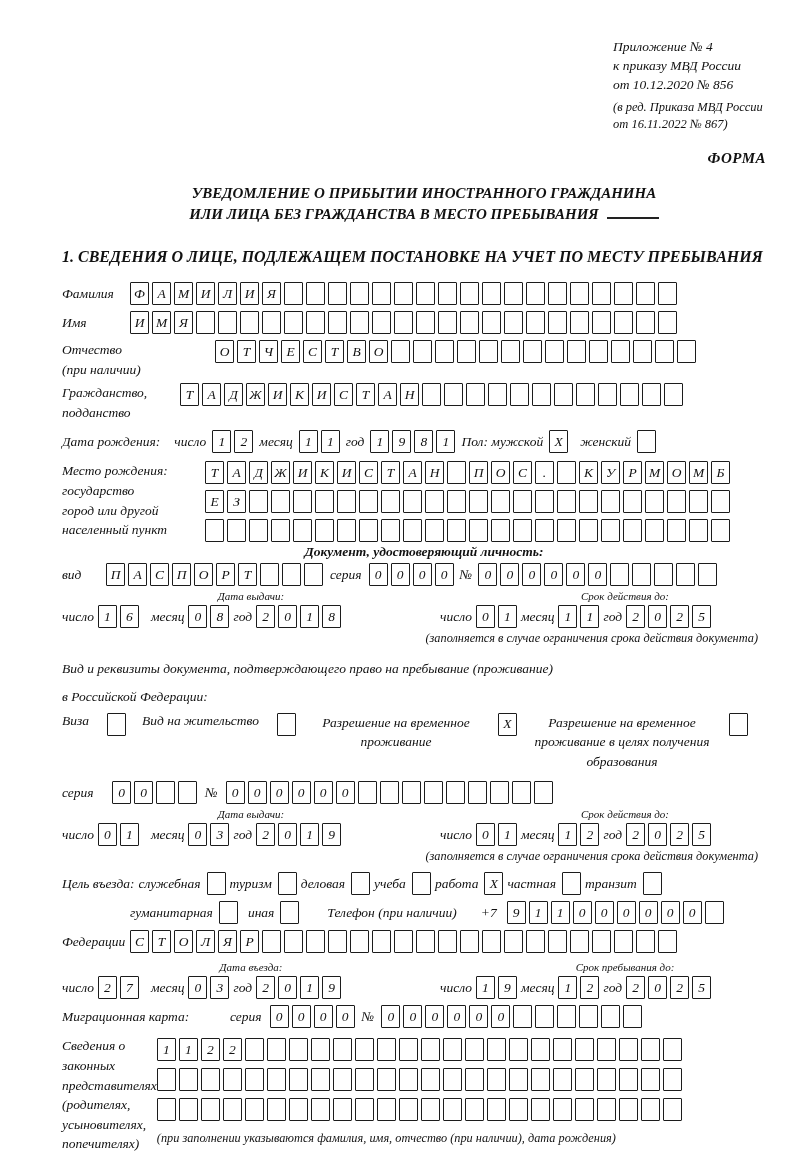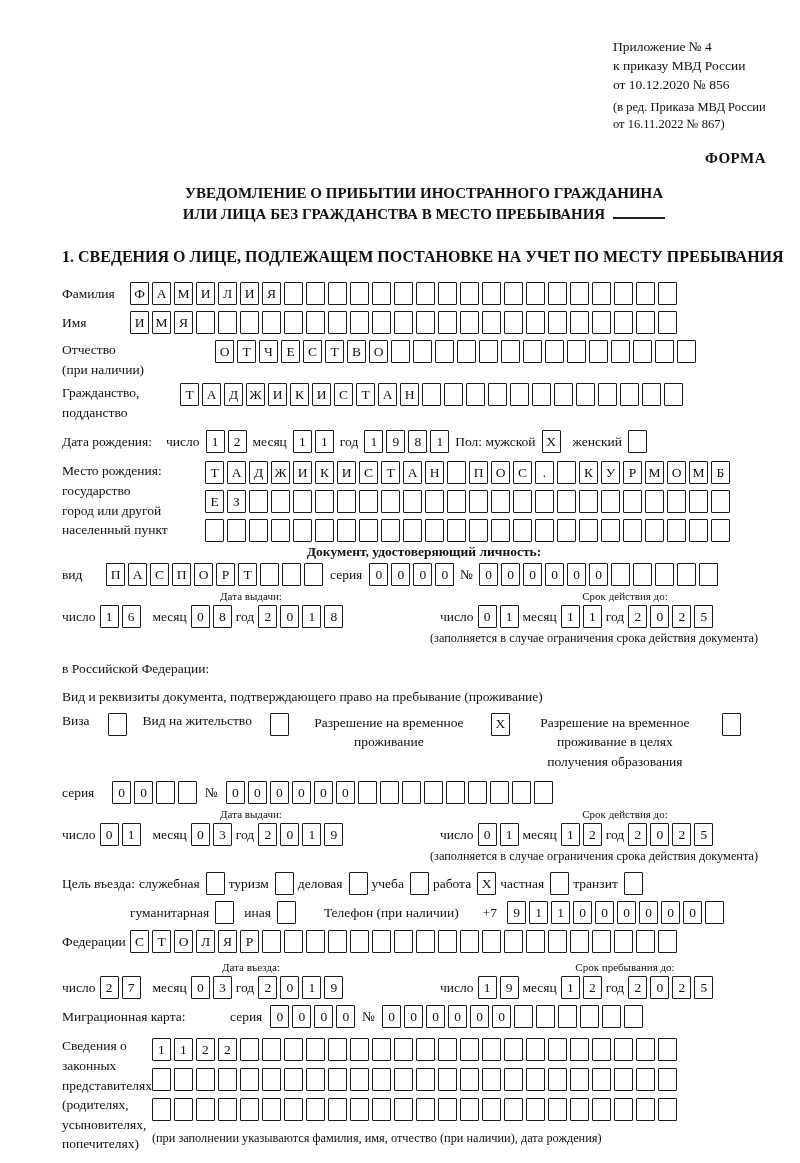--- a/index.html
+++ b/index.html
@@ -2,20 +2,21 @@
 <html><head>
 <meta charset="utf-8">
 <style>
   html,body { margin:0; padding:0; background:#ffffff; }
   .page {
     width:800px; height:1163px; box-sizing:border-box; overflow:hidden;
     background:#ffffff; color:#111;
     font-family:"Liberation Serif", serif;
     padding:38px 14px 16px 62px;
     position:relative;
+    font-style:italic;
   }
   .hdr-block { margin-left:551px; font-size:13.5px; line-height:1.4; white-space:nowrap; }
   .hdr-rev { font-size:12.5px; margin-top:4px; line-height:1.4; }
   .forma { text-align:right; font-weight:bold; font-size:15px; margin-top:16px; padding-right:20px; letter-spacing:.5px; }
   .title { text-align:center; font-weight:bold; font-size:15px; line-height:1.45; margin-top:16px; }
   .blank-line { display:inline-block; width:52px; height:4px; border-bottom:2.2px solid #222; margin-left:8px; }
   .sec-head { font-weight:bold; font-size:16px; margin-top:22px; }
   .lab { font-size:13.5px; }
   .note { font-size:12.3px; }
   .frow { display:flex; align-items:center; margin-top:6px; flex-wrap:nowrap; }
@@ -397,22 +398,22 @@
             <div class="cell">0</div>
             <div class="cell">2</div>
             <div class="cell">5</div>
           </div>
       </div>
     </div>
     <div class="note note-right">(заполняется в случае ограничения срока действия документа)</div>
   </div>
 
   <div class="intro">
+    <div>Вид и реквизиты документа, подтверждающего право на пребывание (проживание)</div>
     <div>в Российской Федерации:</div>
-    <div>Вид и реквизиты документа, подтверждающего право на пребывание (проживание)</div>
   </div>
 
   <div class="frow-top" style="margin-top:2px; gap:16px;">
     <div class="opt">
       <span class="lab">Виза</span>
       <div class="cells">
           <div class="cell"></div>
         </div>
     </div>
     <div class="opt">

